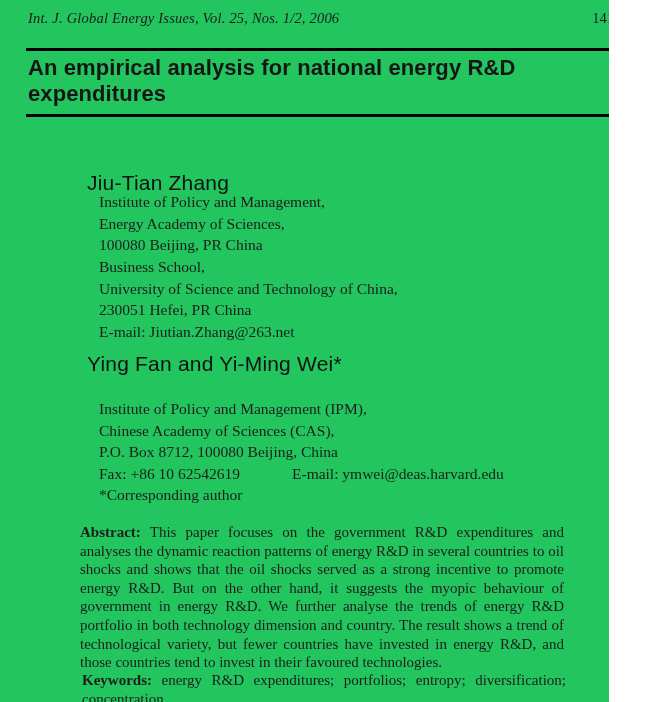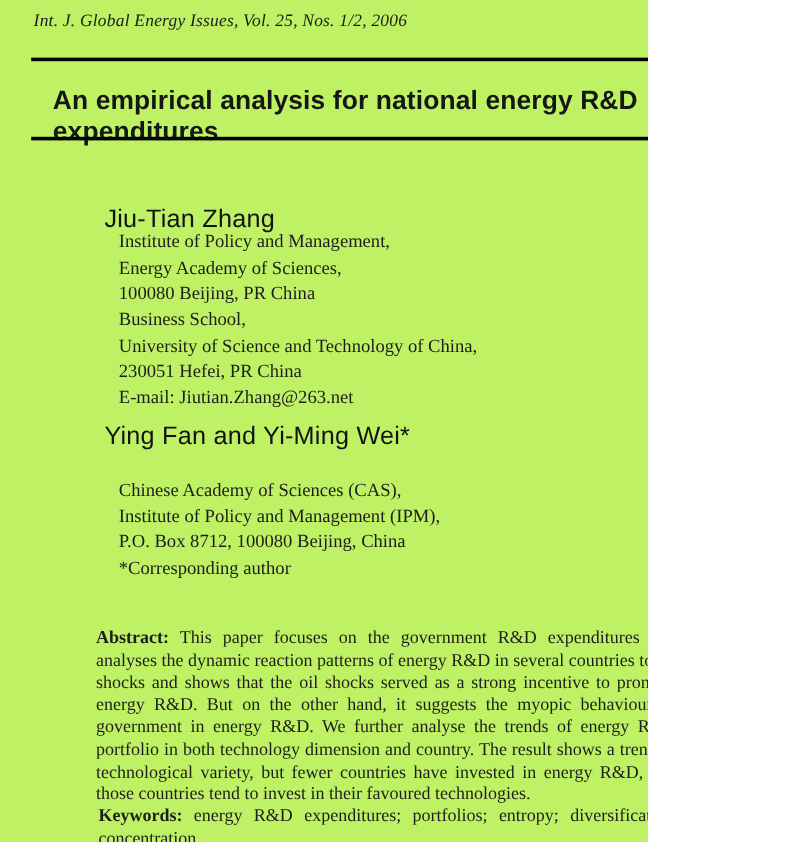--- a/index.html
+++ b/index.html
@@ -1,35 +1,35 @@
 <!DOCTYPE html>
 <html><head>
 <meta charset="utf-8">
 <style>
   html,body{margin:0;padding:0;background:#ffffff;}
   .page{
     position:relative;
-    width:540px;height:702px;
-    background:#bef264;
+    width:609px;height:702px;
+    background:#22c55e;
     overflow:hidden;
     font-family:"Liberation Serif", serif;
     color:#1c1c1c;
   }
   .running-head{
     position:absolute;left:28px;top:10px;width:586px;
     display:flex;justify-content:space-between;align-items:flex-start;
     font-size:14.5px;line-height:17px;
   }
   .journal-ref{font-style:italic;letter-spacing:0.2px;}
   .page-num{font-style:normal;}
   .rule{position:absolute;left:26px;width:591px;height:3px;background:#000;}
   .rule-top{top:48px;}
   .rule-bottom{top:114px;}
   .paper-title{
-    position:absolute;left:28px;top:55px;width:580px;margin:16px;
+    position:absolute;left:28px;top:55px;width:580px;margin:0;
     font-family:"Liberation Sans", sans-serif;
     font-weight:bold;font-size:22px;line-height:26px;
     color:#161616;letter-spacing:0.1px;
   }
   .author-name{
     position:absolute;left:87px;margin:0;
     font-family:"Liberation Sans", sans-serif;
     font-weight:400;font-size:21px;line-height:24px;
     color:#121212;letter-spacing:0.2px;
   }
@@ -82,23 +82,26 @@
   <div class="affil affil2">
     <div>Business School,</div>
     <div>University of Science and Technology of China,</div>
     <div>230051 Hefei, PR China</div>
     <div>E-mail: Jiutian.Zhang@263.net</div>
   </div>
 
   <h2 class="author-name author2">Ying Fan and Yi-Ming Wei*</h2>
 
   <div class="affil affil3">
+    <div>Institute of Policy and Management (IPM),</div>
     <div>Chinese Academy of Sciences (CAS),</div>
-    <div>Institute of Policy and Management (IPM),</div>
     <div>P.O. Box 8712, 100080 Beijing, China</div>
+    <div>
+      <span class="contact-col1">Fax: +86 10 62542619</span><span>E-mail: ymwei@deas.harvard.edu</span>
+    </div>
     <div>*Corresponding author</div>
   </div>
 
   <p class="abstract-block"><span class="bold-label">Abstract:</span> <span>This paper focuses on the government R&amp;D expenditures and analyses the dynamic reaction patterns of energy R&amp;D in several countries to oil shocks and shows that the oil shocks served as a strong incentive to promote energy R&amp;D. But on the other hand, it suggests the myopic behaviour of government in energy R&amp;D. We further analyse the trends of energy R&amp;D portfolio in both technology dimension and country. The result shows a trend of technological variety, but fewer countries have invested in energy R&amp;D, and those countries tend to invest in their favoured technologies.</span></p>
 
   <p class="keywords-block"><span class="bold-label">Keywords:</span> <span>energy R&amp;D expenditures; portfolios; entropy; diversification; concentration.</span></p>
 
 </div>
 
 </body></html>

